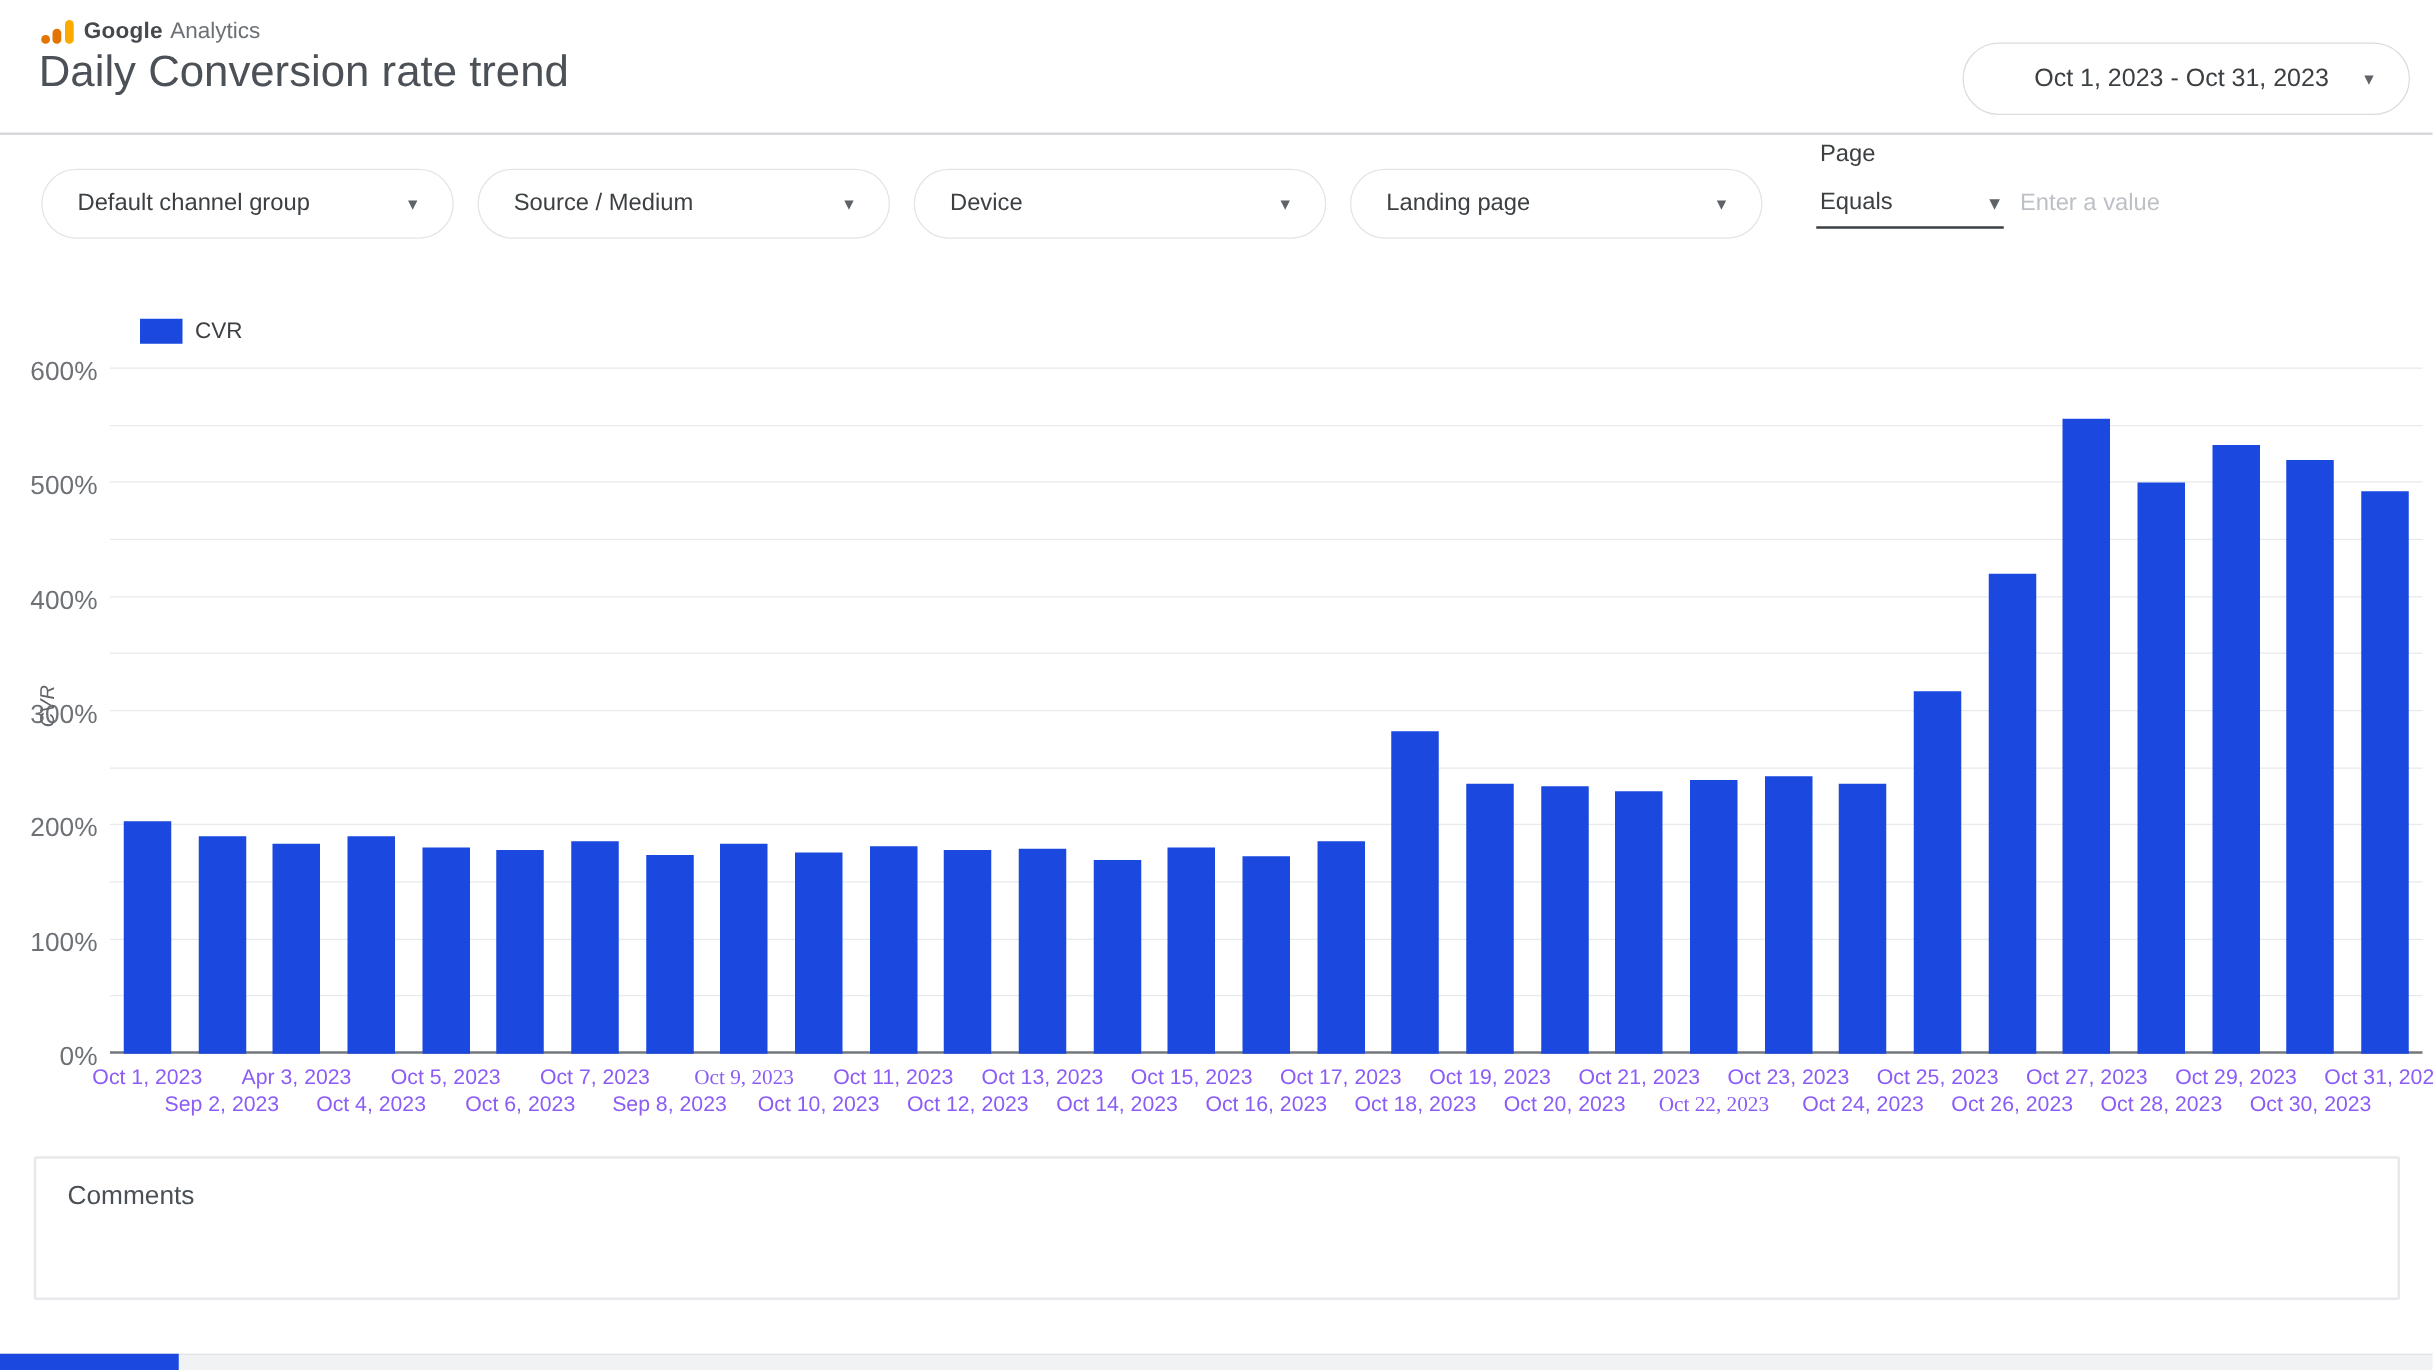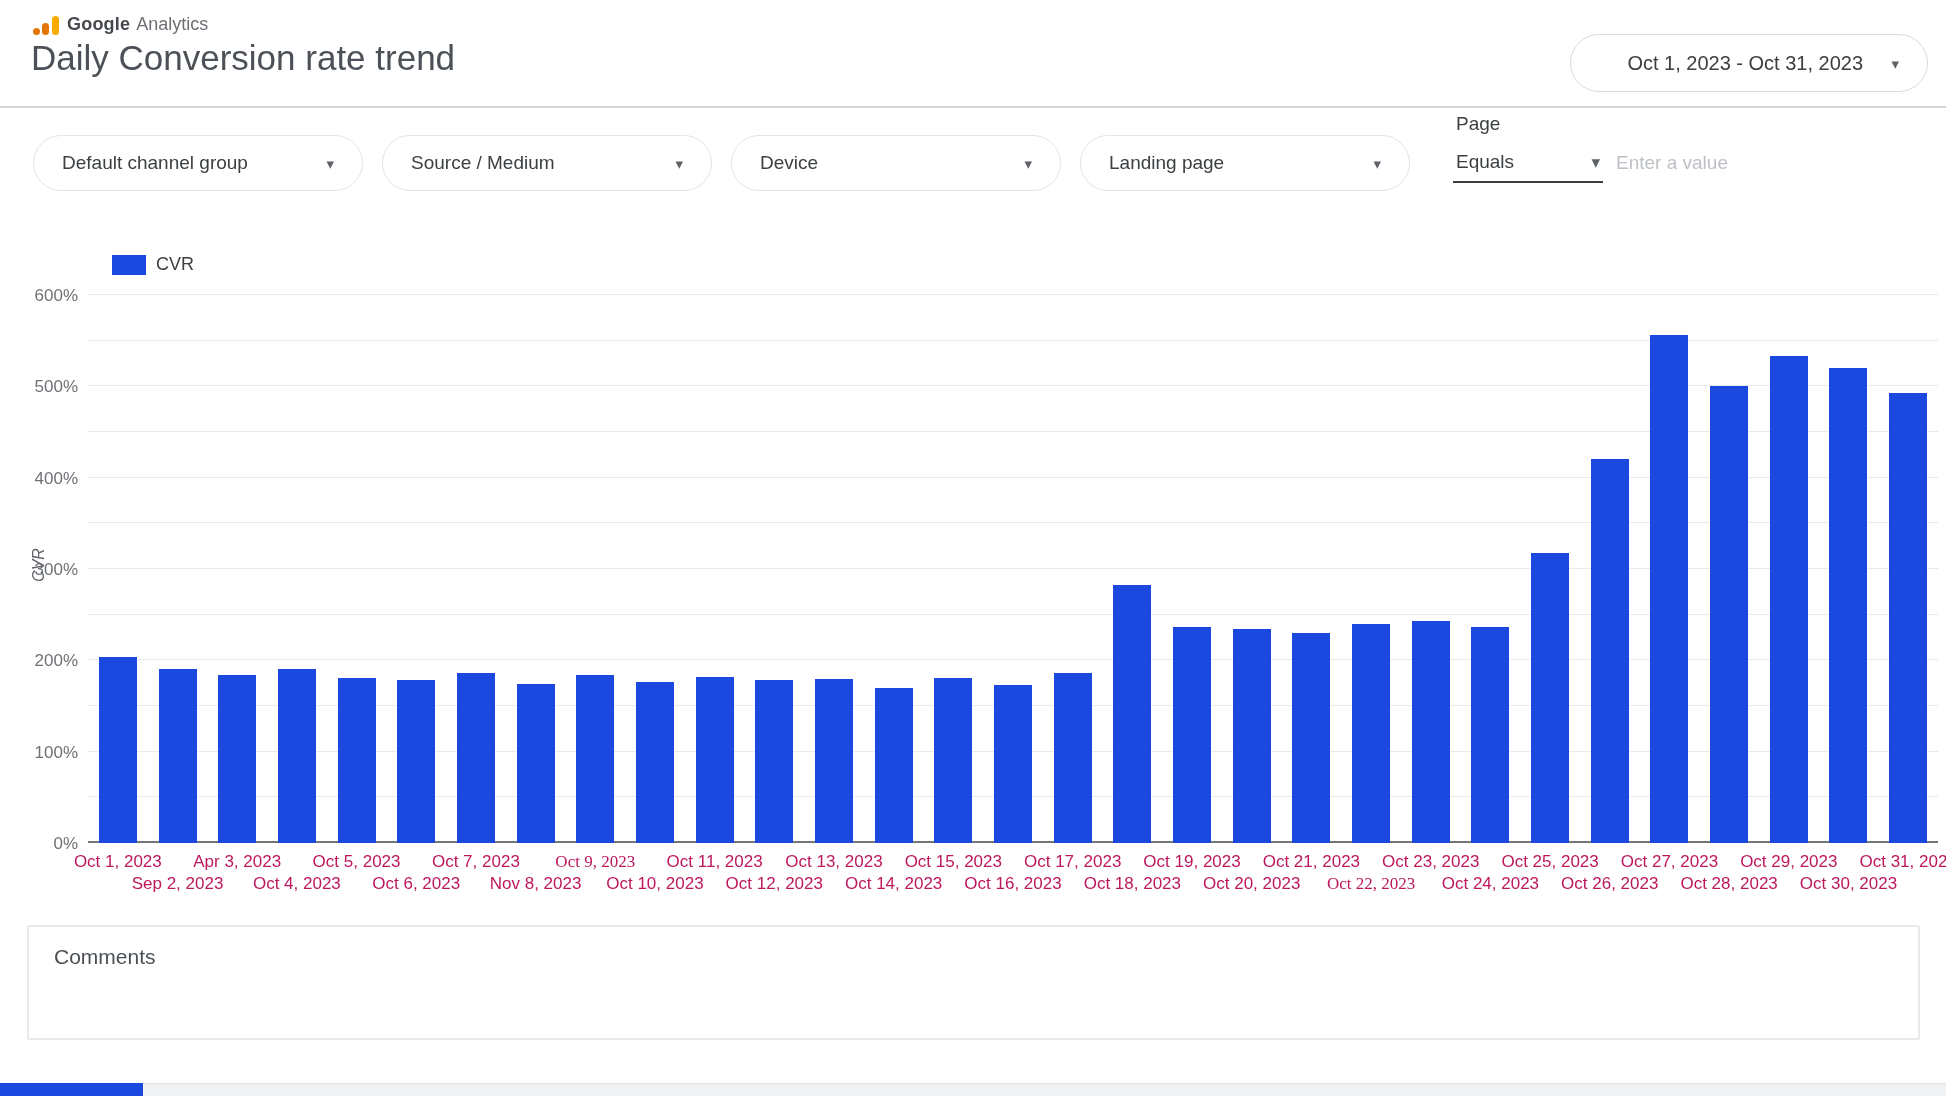--- a/index.html
+++ b/index.html
@@ -44,32 +44,32 @@
 
   
   .legend { position:absolute; left:112px; top:254px; display:flex; align-items:center; gap:10px; }
   .legend .swatch { width:34px; height:20px; background:#1b49e0; }
   .legend .lbl { font-size:18px; color:#3c4043; }
 
   .plot { position:absolute; left:88px; top:295px; width:1850px; height:548px; }
   .gridline { position:absolute; left:0; width:100%; height:1px; background:#e8e9eb; }
   .gridline.zero { height:2px; background:#73777c; }
   .y-labels { position:absolute; left:0; top:295px; width:78px; height:548px; }
-  .y-tick { position:absolute; right:0; width:78px; text-align:right; font-size:17px; color:#6e7276; }
+  .y-tick { position:absolute; right:0; width:78px; text-align:right; font-size:21px; color:#6e7276; }
   .y-title { position:absolute; left:22px; top:556px; transform:rotate(-90deg); transform-origin:center;
              font-size:16px; font-style:italic; color:#5f6368; }
 
   .bars { position:absolute; left:0; bottom:0; width:100%; height:100%;
           display:flex; align-items:flex-end; }
   .bar-slot { flex:1; display:flex; justify-content:center; align-items:flex-end; height:100%; }
   .bar { width:38px; background:#1b49e0; }
 
   .x-labels { position:absolute; left:88px; top:852px; width:1850px; height:46px; }
   .x-tick { position:absolute; transform:translateX(-50%); white-space:nowrap;
-            font-size:17px; color:#be185d; }
+            font-size:17px; color:#8b5cf6; }
 
   
   .comments { position:absolute; left:27px; top:925px; width:1893px; height:115px;
               border:2px solid #e8e9ec; border-radius:2px; background:#fff; cursor:text; }
   .comments .lbl { position:absolute; left:25px; top:18px; font-size:21px; color:#4a5056; }
 
   
   .scroll-track { position:absolute; left:0; bottom:0; width:1946px; height:13px;
                   background:#f1f2f4; border-top:1px solid #e3e4e6; }
   .scroll-thumb { position:absolute; left:0; bottom:0; width:143px; height:13px;
@@ -249,21 +249,21 @@
 </div>
 
 <div class="x-labels">
     <span class="x-tick" style="left: 1.6129%; top: 0px;">Oct 1, 2023</span>
     <span class="x-tick" style="left: 4.83871%; top: 22px;">Sep 2, 2023</span>
     <span class="x-tick" style="left: 8.06452%; top: 0px;">Apr 3, 2023</span>
     <span class="x-tick" style="left: 11.2903%; top: 22px;">Oct 4, 2023</span>
     <span class="x-tick" style="left: 14.5161%; top: 0px;">Oct 5, 2023</span>
     <span class="x-tick" style="left: 17.7419%; top: 22px;">Oct 6, 2023</span>
     <span class="x-tick" style="left: 20.9677%; top: 0px;">Oct 7, 2023</span>
-    <span class="x-tick" style="left: 24.1935%; top: 22px;">Nov 8, 2023</span>
+    <span class="x-tick" style="left: 24.1935%; top: 22px;">Sep 8, 2023</span>
     <span class="x-tick" style="left: 27.4194%; top: 0px; font-family: Liberation Serif, serif;">Oct 9, 2023</span>
     <span class="x-tick" style="left: 30.6452%; top: 22px;">Oct 10, 2023</span>
     <span class="x-tick" style="left: 33.871%; top: 0px;">Oct 11, 2023</span>
     <span class="x-tick" style="left: 37.0968%; top: 22px;">Oct 12, 2023</span>
     <span class="x-tick" style="left: 40.3226%; top: 0px;">Oct 13, 2023</span>
     <span class="x-tick" style="left: 43.5484%; top: 22px;">Oct 14, 2023</span>
     <span class="x-tick" style="left: 46.7742%; top: 0px;">Oct 15, 2023</span>
     <span class="x-tick" style="left: 50%; top: 22px;">Oct 16, 2023</span>
     <span class="x-tick" style="left: 53.2258%; top: 0px;">Oct 17, 2023</span>
     <span class="x-tick" style="left: 56.4516%; top: 22px;">Oct 18, 2023</span>

